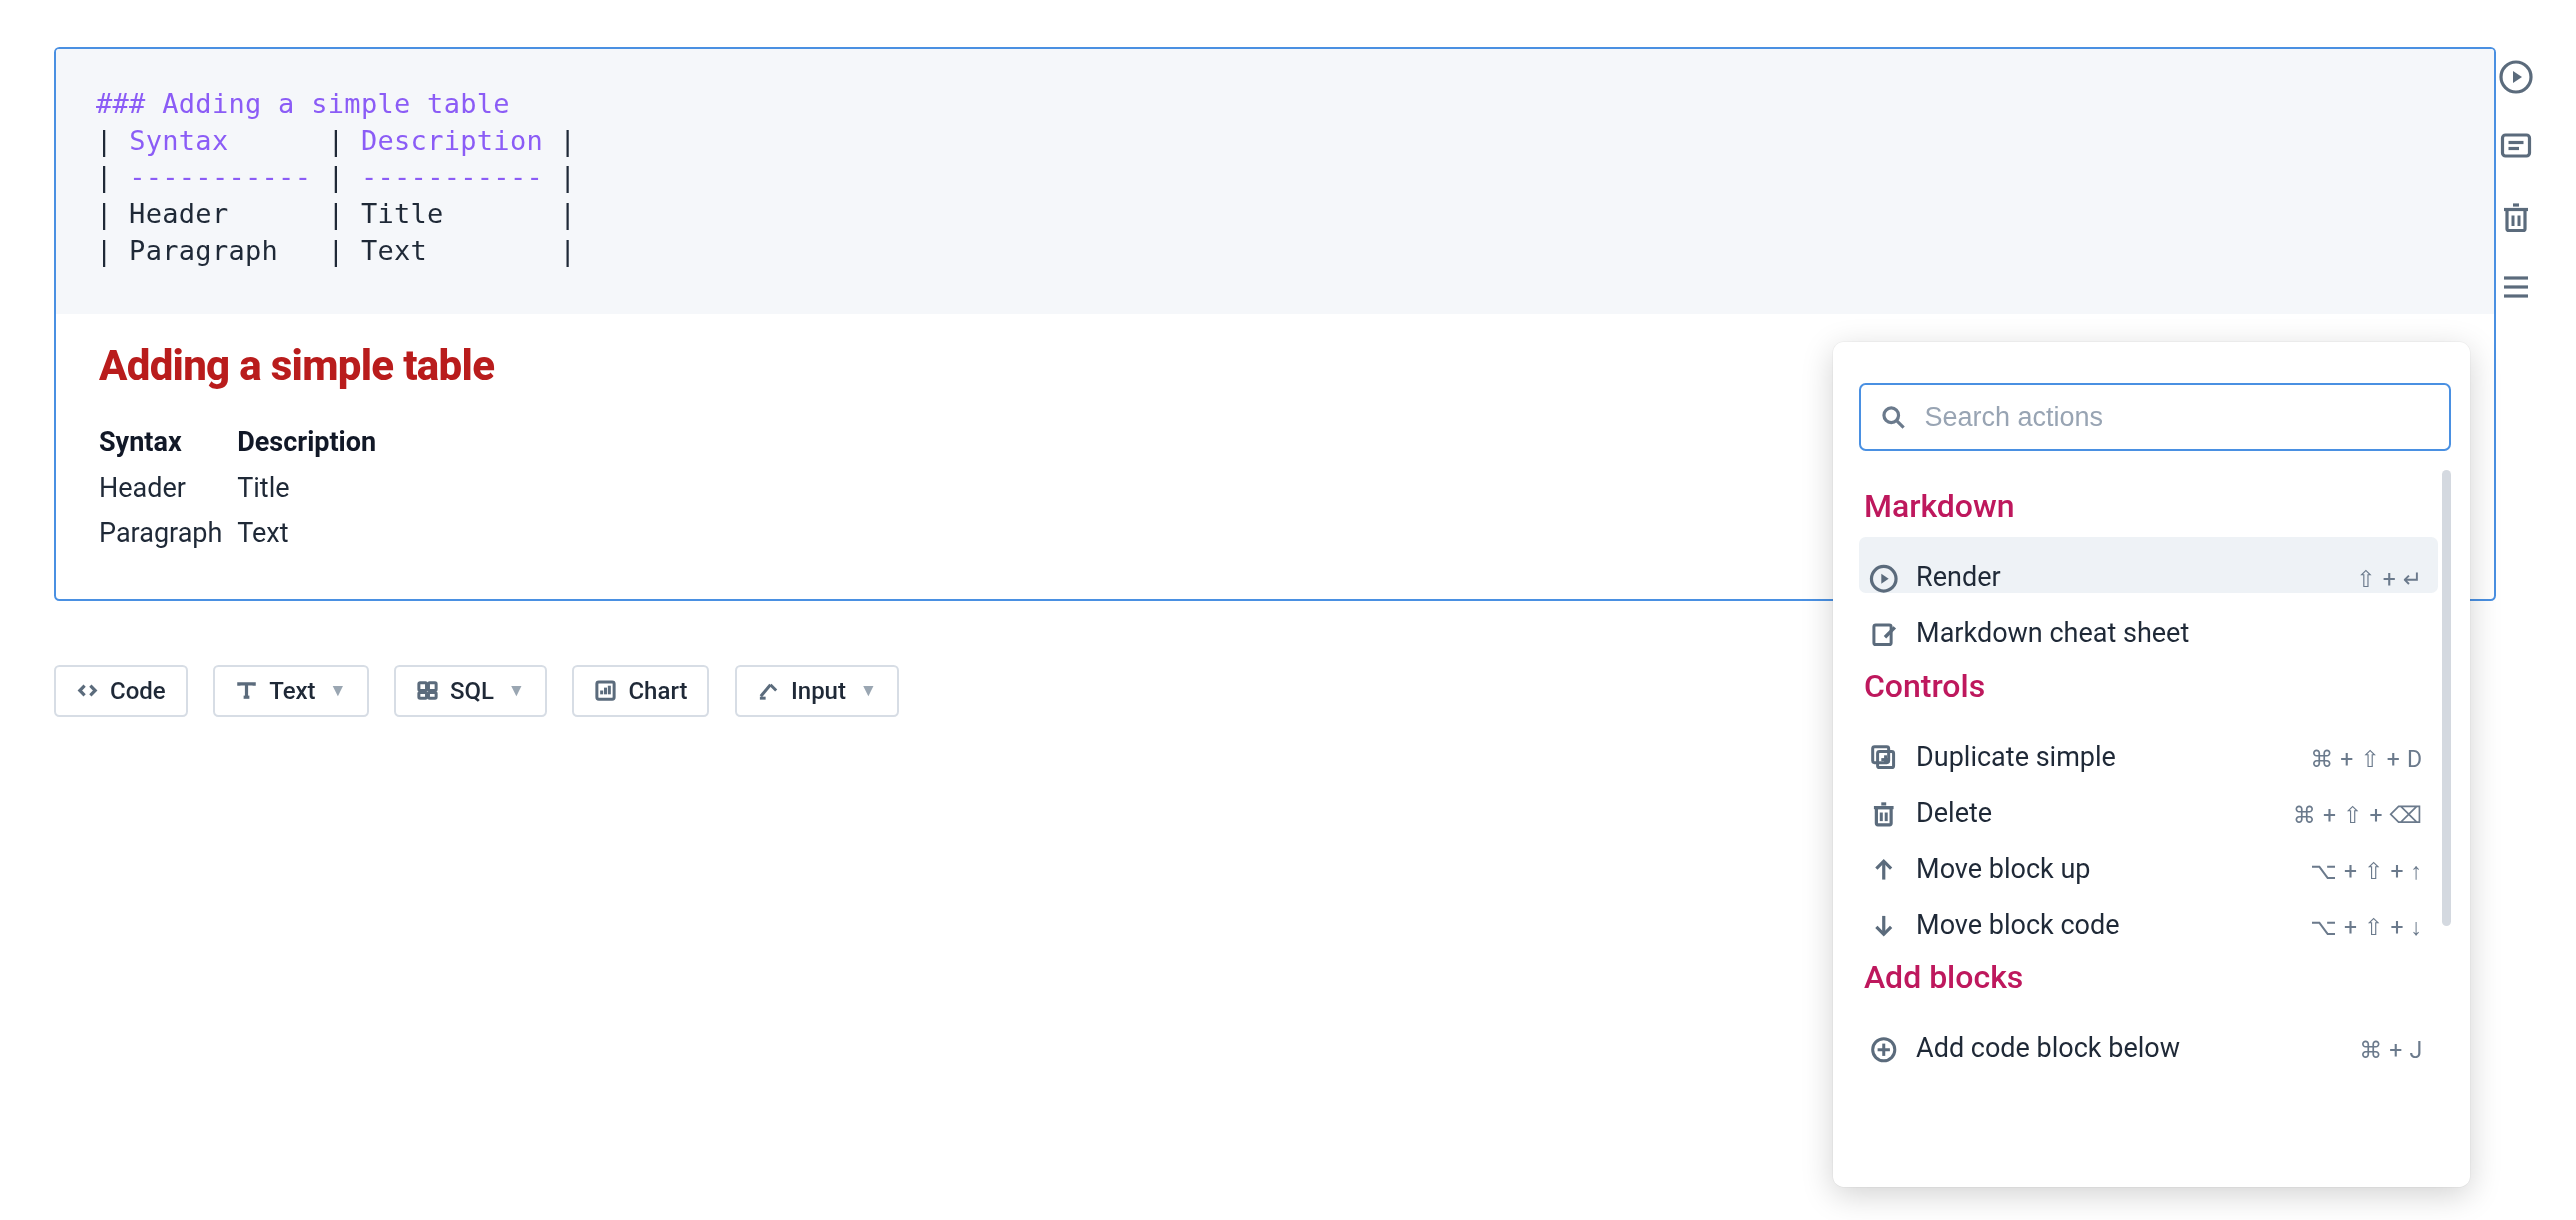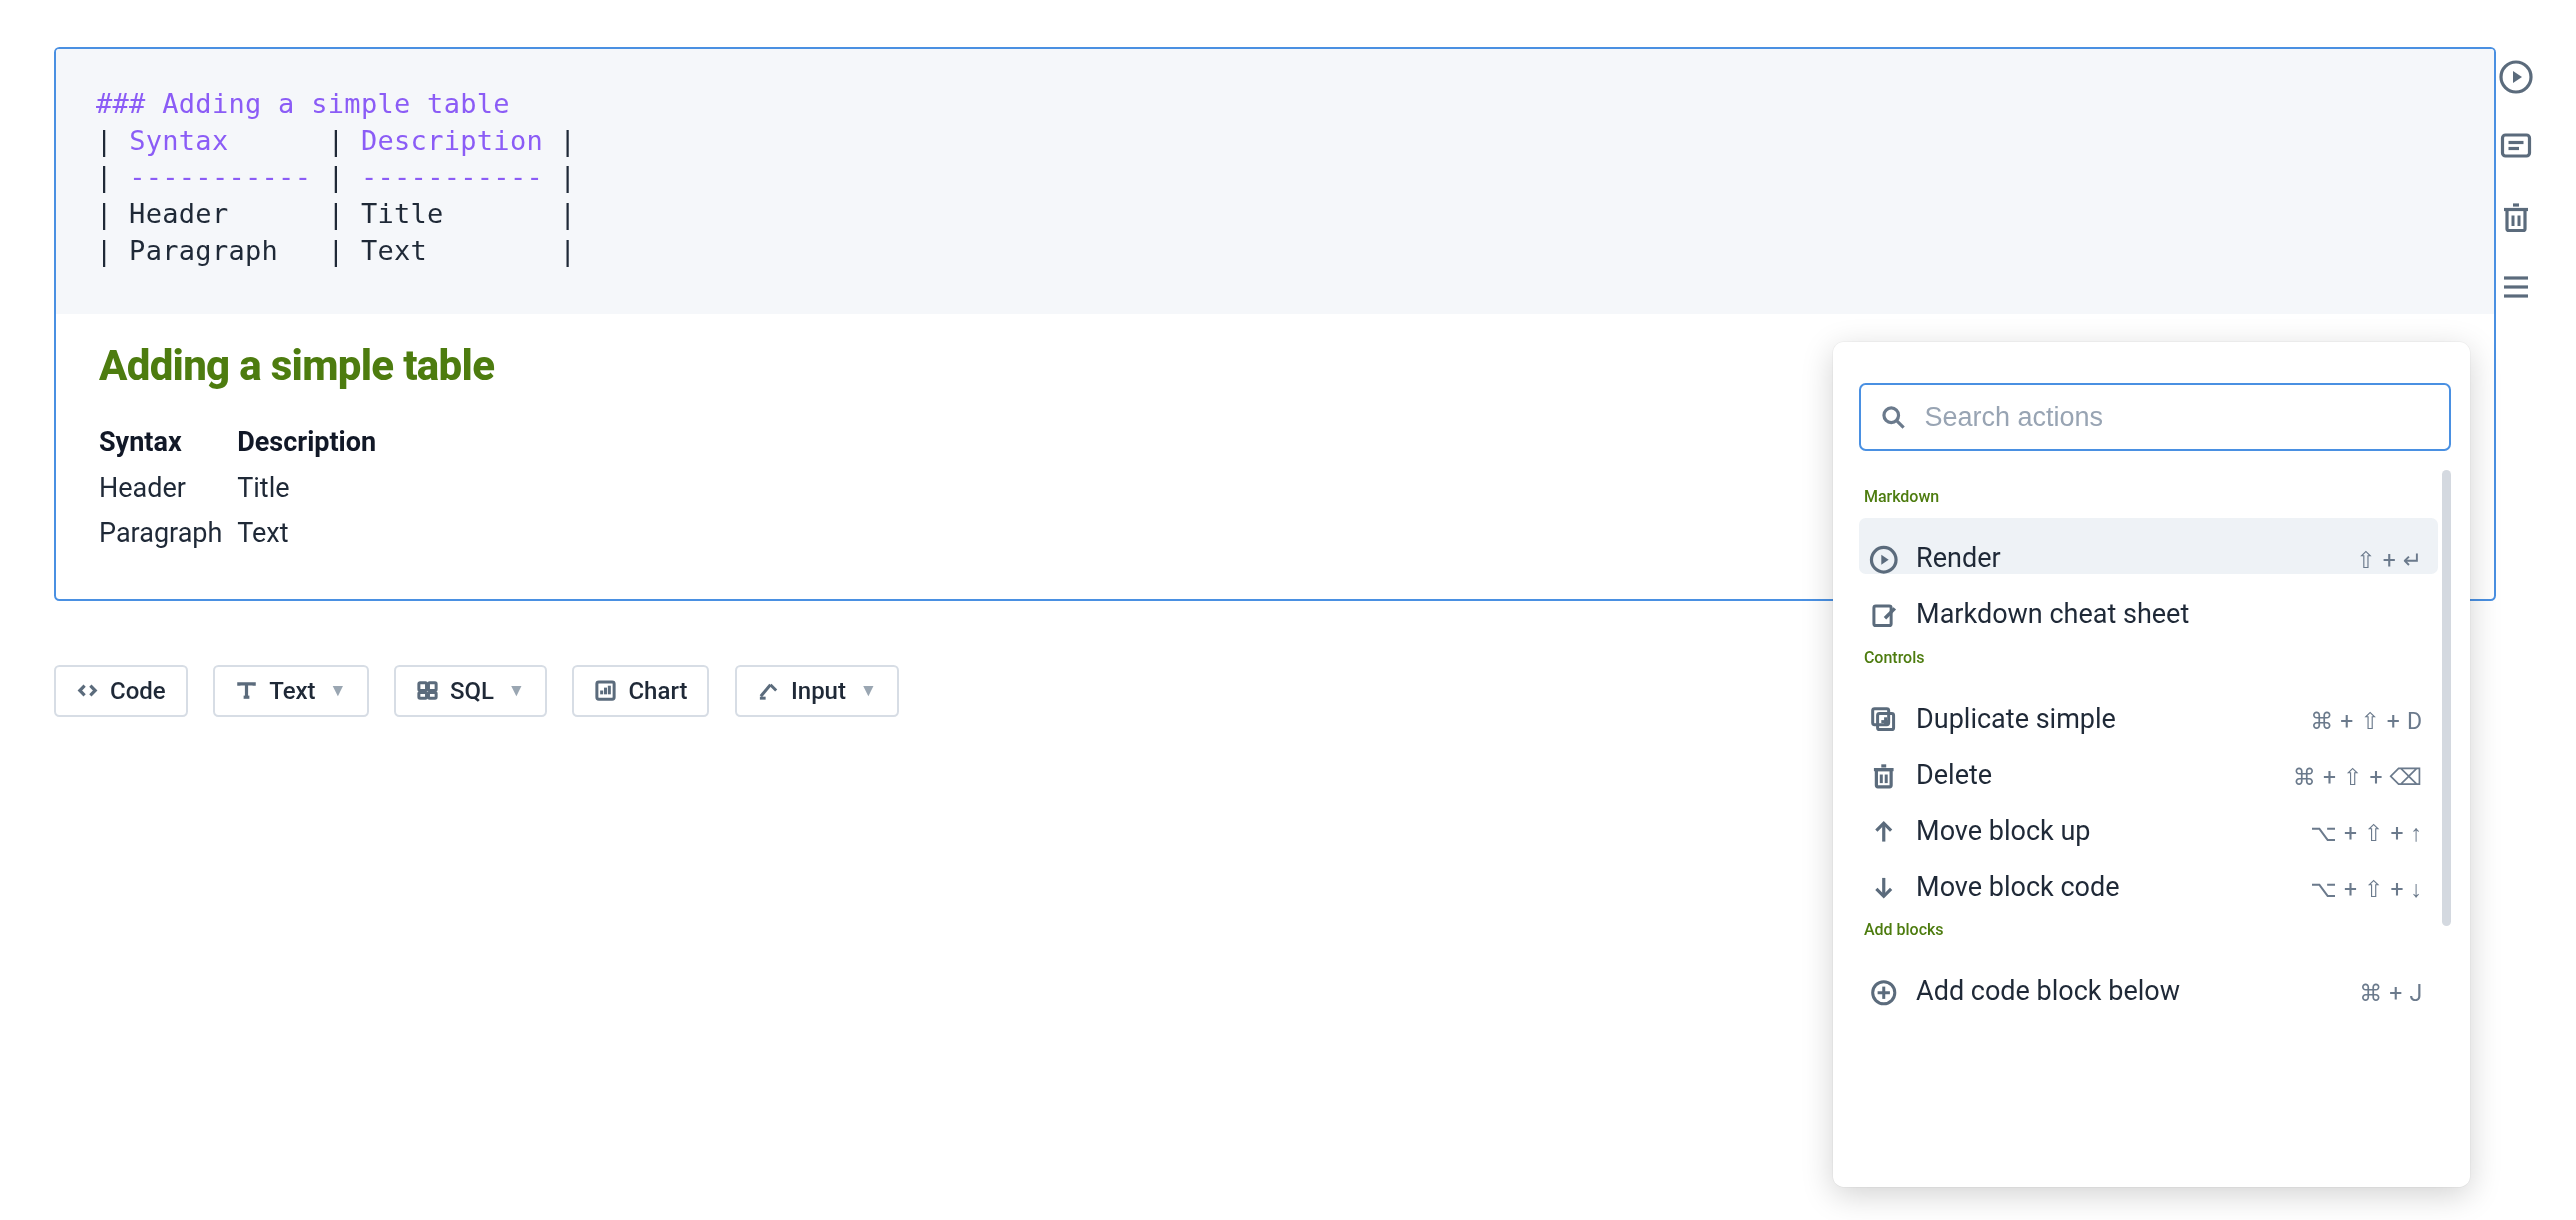--- a/index.html
+++ b/index.html
@@ -32,21 +32,21 @@
 
   
   .preview-pane {
     padding: 27px 43px 43px 43px;
   }
   .preview-pane h3 {
     font-size: 42px;
     font-weight: 800;
     margin: 0 0 30px 0;
     letter-spacing: -0.7px;
-    color: #4d7c0f;
+    color: #b91c1c;
   }
   .preview-pane table { border-collapse: collapse; font-size: 27px; }
   .preview-pane th { text-align: left; font-weight: 700; padding: 6.7px 14.8px 6.7px 0; color:#111827; }
   .preview-pane td { text-align: left; padding: 6.7px 14.8px 6.7px 0; color:#1f2937; }
 
   
   .addbar {
     margin-top: 64px;
     display: flex;
     gap: 25.5px;
@@ -110,22 +110,22 @@
   .popover .search .sico { width:27px; height:27px; color:#6b7a8c; display:inline-flex; }
   .popover .search .sico svg { width:100%; height:100%; }
   .popover .search input {
     border:none; outline:none; flex:1; font-size:27px; color:#1f2937; background:transparent;
   }
   .popover .search input::placeholder { color:#98a4b3; }
 
   .pop-body { position:relative; height: calc(100% - 94px); overflow:hidden; padding-right:13.4px; }
 
   .group-label {
-    font-size: 16px;
-    color: #4d7c0f;
+    font-size: 32px;
+    color: #be185d;
     font-weight: 500;
     margin: 17.4px 0 12px 5.4px;
   }
 
   .action {
     display:flex; align-items:flex-end; gap:17.4px;
     height: 56px;
     padding: 0 14.8px 0 10.7px;
     border-radius: 6.7px;
     font-size: 27px;

